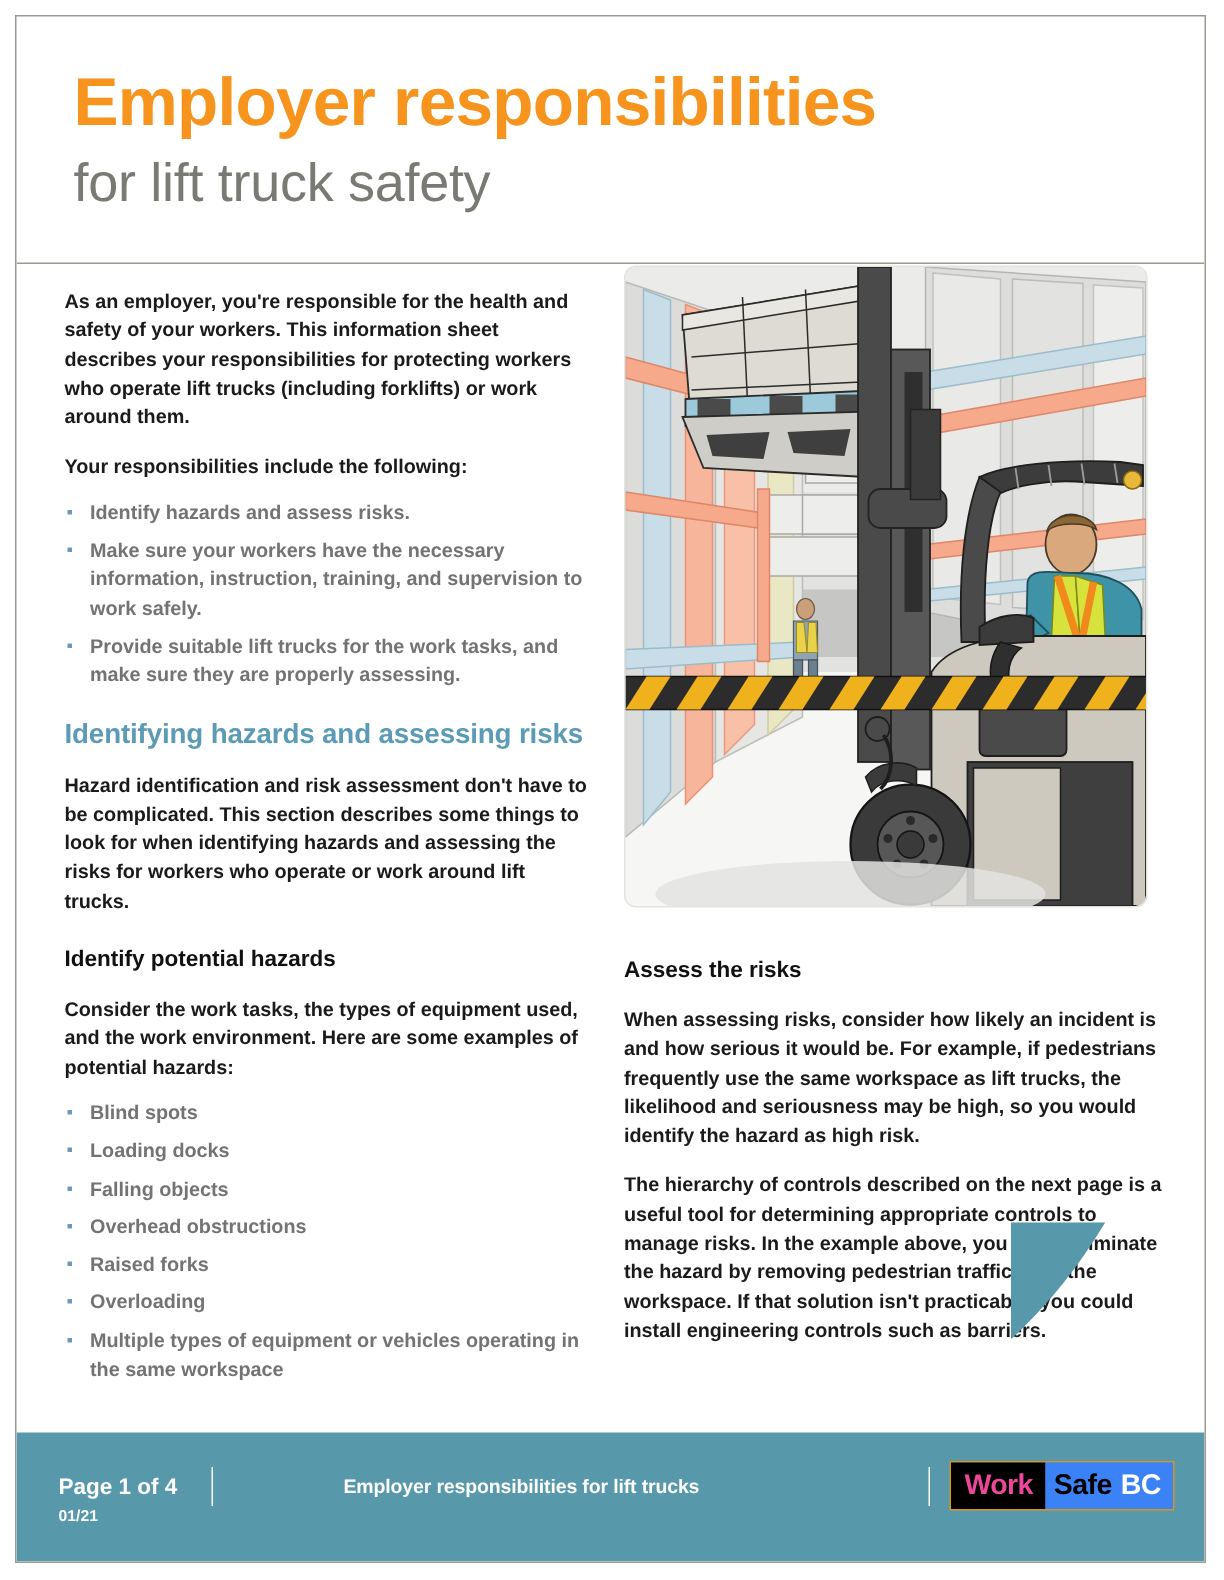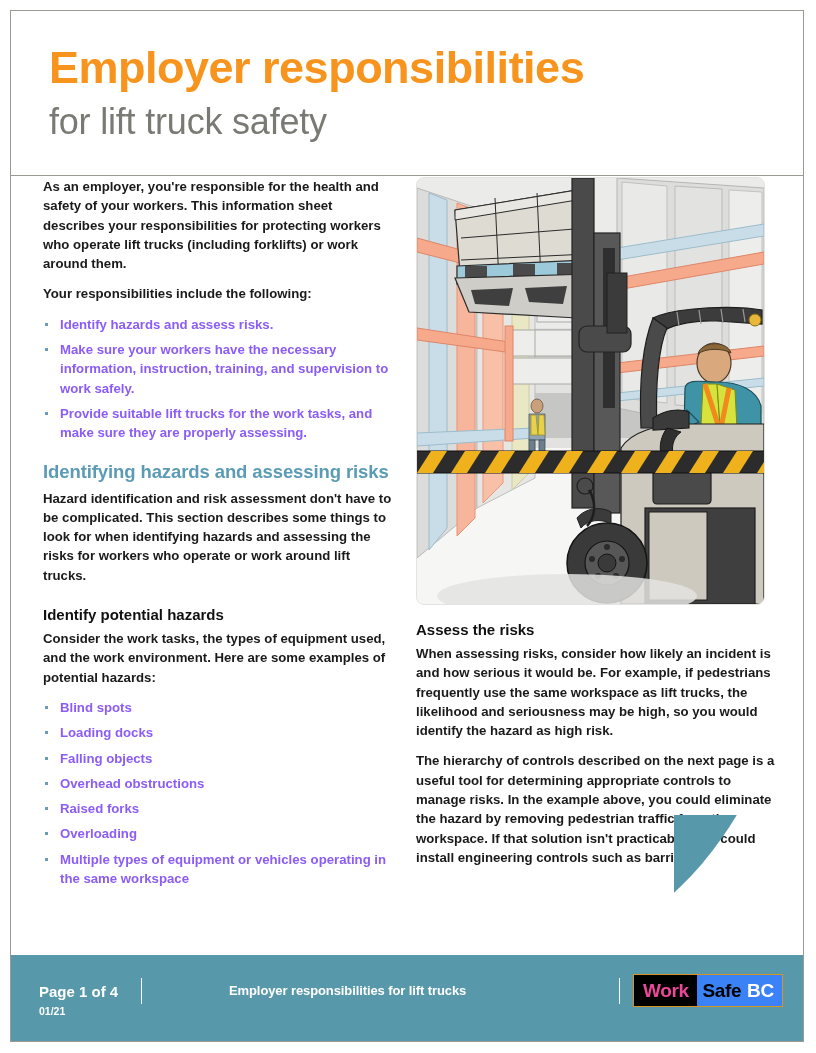--- a/index.html
+++ b/index.html
@@ -90,21 +90,21 @@
     width: 792px;
   }
   .col {
     position: absolute;
     top: 0;
   }
   #col-left  { left: 32px; width: 350px; }
   #col-right { left: 405px; width: 365px; }
 
   p.body {
-    margin: 0 0 11px 0;
+    margin: 14px 0 11px 0;
     font-size: 13.2px;
     line-height: 19.3px;
     color: #1a1a1a;
     font-weight: 600;
   }
   h2.section {
     margin: 18px 0 6px 0;
     font-size: 18.5px;
     line-height: 22px;
     font-weight: bold;
@@ -122,21 +122,21 @@
     margin: 0 0 11px 0;
     padding: 0;
     list-style: none;
   }
   ul.bullets li {
     position: relative;
     padding-left: 17px;
     margin-bottom: 6px;
     font-size: 13.2px;
     line-height: 19.3px;
-    color: #8b5cf6;
+    color: #737373;
     font-weight: 600;
   }
   ul.bullets li::before {
     content: "";
     position: absolute;
     left: 2px;
     top: 8px;
     width: 3px;
     height: 3px;
     background: #6d9bb5;
@@ -442,21 +442,21 @@
                 <polygon points="340,295 354,273 366,273 352,295" fill="#f0b21c"></polygon>
               </g>
             </g>
 
             <ellipse cx="150" cy="418" rx="130" ry="22" fill="#e3e3e1" opacity="0.85"></ellipse>
           </g>
         </svg>
       </div>
 
       <div style="position:absolute; left:0; top:443px; width:365px;">
-        <h3 class="sub" style="margin-top:0;">Assess the risks</h3>
+        <h3 class="sub" style="margin-top:17px;">Assess the risks</h3>
         <p class="body">When assessing risks, consider how likely an incident is and how serious it would be. For example, if pedestrians frequently use the same workspace as lift trucks, the likelihood and seriousness may be high, so you would identify the hazard as high risk.</p>
         <p class="body">The hierarchy of controls described on the next page is a useful tool for determining appropriate controls to manage risks. In the example above, you could eliminate the hazard by removing pedestrian traffic from the workspace. If that solution isn't practicable, you could install engineering controls such as barriers.</p>
       </div>
 
     </div>
   </div>
 
   <div id="corner-swoosh"></div>
 
   <div id="footer">

